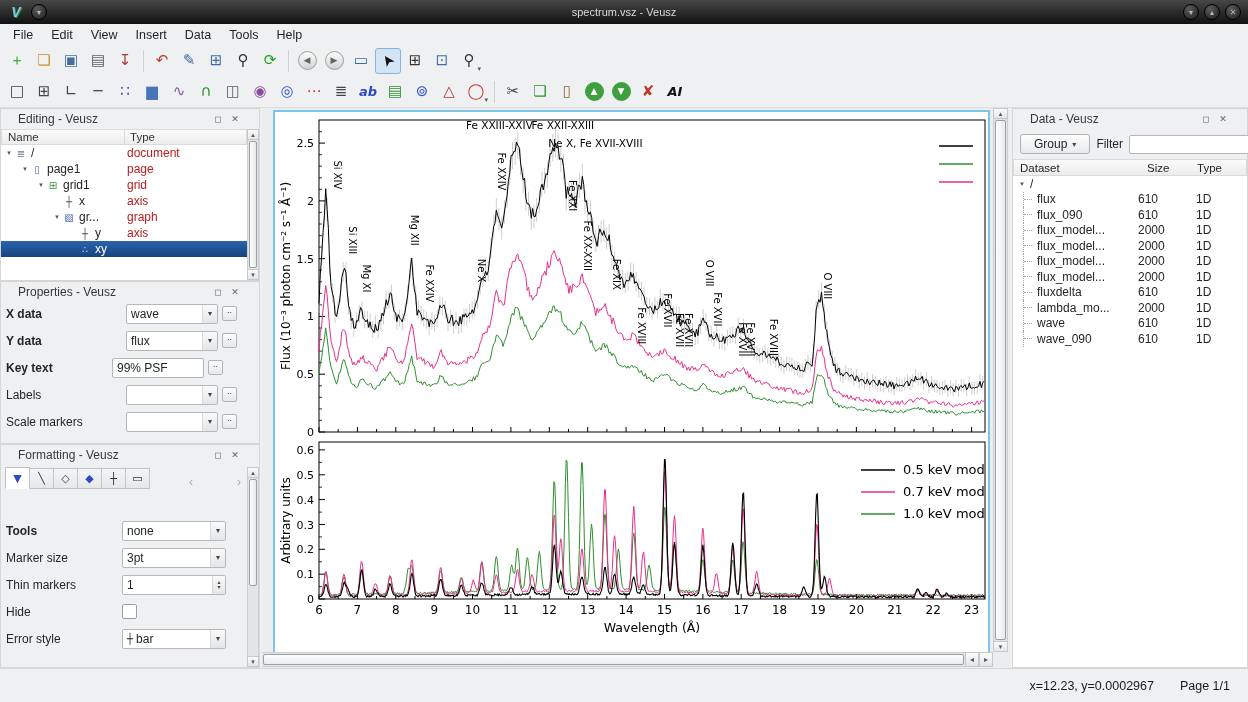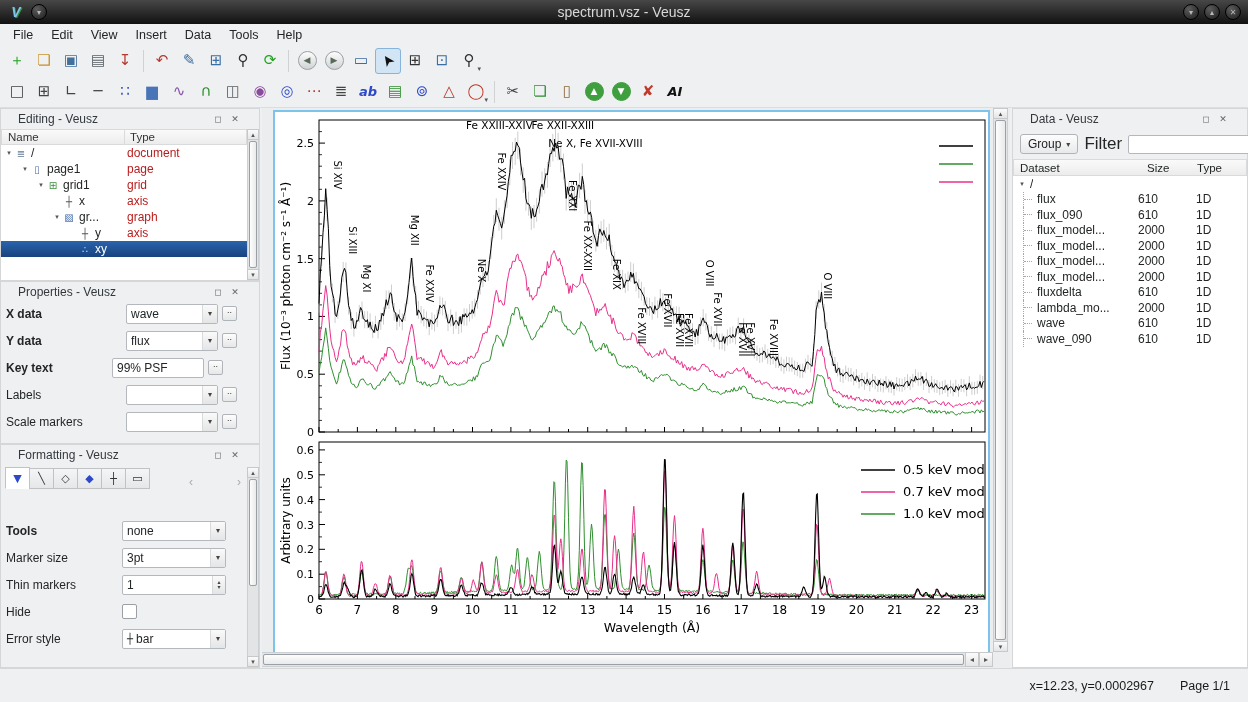--- a/index.html
+++ b/index.html
@@ -1,21 +1,21 @@
 <!DOCTYPE html>
 <html><head>
 <meta charset="utf-8">
 <style>
 *{margin:0;padding:0;box-sizing:border-box;user-select:none}
 html,body{width:1248px;height:702px}
 body{font-family:"Liberation Sans",sans-serif;font-size:12px;background:#eff0f1;color:#232627;position:relative;overflow:hidden}
 .icon,.g{font-family:"DejaVu Sans",sans-serif}
 
 .titlebar{position:absolute;left:0;top:0;width:100%;height:24px;background:linear-gradient(#474747,#111);display:flex;align-items:center;padding:0 7px;gap:6px}
-.titlebar .title{position:absolute;left:0;right:0;text-align:center;color:#d8d8d8;font-size:14px}
+.titlebar .title{position:absolute;left:0;right:0;text-align:center;color:#d8d8d8;font-size:11px}
 .logo{width:18px;height:18px;z-index:1;font-weight:bold;font-style:italic;font-size:14px;color:#7ec3ea;text-shadow:1px 1px 0 #2f8f2f;display:flex;align-items:center;justify-content:center}
 .wbtn{width:16px;height:16px;border-radius:50%;background:radial-gradient(circle at 35% 30%,#5c5c5c,#1c1c1c);border:1px solid #000;color:#b8b8b8;font-size:8px;display:flex;align-items:center;justify-content:center;z-index:1}
 .titlebar .right{margin-left:auto;display:flex;gap:5px;z-index:1}
 
 .menubar{position:absolute;top:24px;left:0;width:100%;height:21px;display:flex;align-items:center;padding-left:4px;background:#eff0f1}
 .menu-item{padding:2px 9px;font-size:12.5px}
 
 .toolbar{position:absolute;left:0;width:100%;display:flex;align-items:center;padding-left:4px;gap:1px;background:#eff0f1}
 #toolbar-main{top:45px;height:31px}
 #toolbar-insert{top:76px;height:32px;border-bottom:1px solid #dcdddf}
@@ -55,23 +55,23 @@
 .morebtn{width:15px;height:15px;border:1px solid #b0b4b8;border-radius:2px;background:linear-gradient(#fdfdfd,#e6e7e8);font-size:9px;line-height:7px;display:flex;align-items:flex-start;justify-content:center;margin-left:4px;color:#333}
 .checkbox{width:15px;height:15px;border:1px solid #9aa0a5;background:#fff;border-radius:2px}
 
 #fmt-tabs{position:absolute;top:22px;left:4px;right:14px;height:22px;display:flex;align-items:flex-end}
 .ftab{width:25px;height:21px;border:1px solid #c0c2c4;background:linear-gradient(#f4f5f6,#e6e7e8);display:flex;align-items:center;justify-content:center;font-size:11px;margin-right:-1px;font-family:"DejaVu Sans",sans-serif}
 .ftab.sel{background:#fff;height:22px;border-bottom-color:#fff}
 .fnav{margin-left:auto;color:#aaa;font-size:12px;width:12px;text-align:center}
 .fgroup{position:absolute;top:50px;left:6px;right:16px;height:18px;border:1px solid #cdd0d2;border-radius:2px;background:linear-gradient(#fbfbfc,#eeeff0);display:flex;align-items:center;padding-left:6px;font-size:12px;color:#333}
 
 .data-toolbar{position:absolute;top:22px;left:0;right:0;height:26px;display:flex;align-items:center;padding:0 7px;gap:6px}
-.gbtn{height:20px;padding:0 7px;border:1px solid #b0b4b8;border-radius:3px;background:linear-gradient(#fdfdfd,#e8e9ea);display:flex;align-items:center;gap:5px;font-size:12px}
+.gbtn{height:20px;padding:0 13px;border:1px solid #b0b4b8;border-radius:3px;background:linear-gradient(#fdfdfd,#e8e9ea);display:flex;align-items:center;gap:5px;font-size:12px}
 .gbtn .chev{font-size:8px;color:#444}
-.flabel{font-size:17px}
+.flabel{font-size:12px}
 .finput{flex:1;height:19px;background:#fff;border:1px solid #b4b8bc;border-radius:2px;font-size:12px;padding:0 4px;font-family:"Liberation Sans",sans-serif}
 .data-colheader{position:absolute;top:50px;left:0;right:0;height:17px;background:linear-gradient(#fafafa,#ececec);border:1px solid #d8dadb;display:flex;align-items:center;font-size:11.5px;padding-left:6px}
 .data-colheader .c2{position:absolute;left:133px}
 .data-colheader .c3{position:absolute;left:183px}
 .data-body{position:absolute;left:0;top:67px;right:0;bottom:0;background:#fff;overflow:hidden}
 .drow{position:relative;display:flex;align-items:center;height:15.5px;font-size:12px;white-space:nowrap}
 .drow .branch{width:11px;height:100%;border-left:1px dotted #a6a6a6;position:relative;margin-left:10px;flex:none}
 .drow .branch::after{content:"";position:absolute;top:7px;left:0;width:8px;border-top:1px dotted #a6a6a6}
 .dname{margin-left:3px;width:104px;overflow:hidden}
 .dsize{position:absolute;left:125px}

